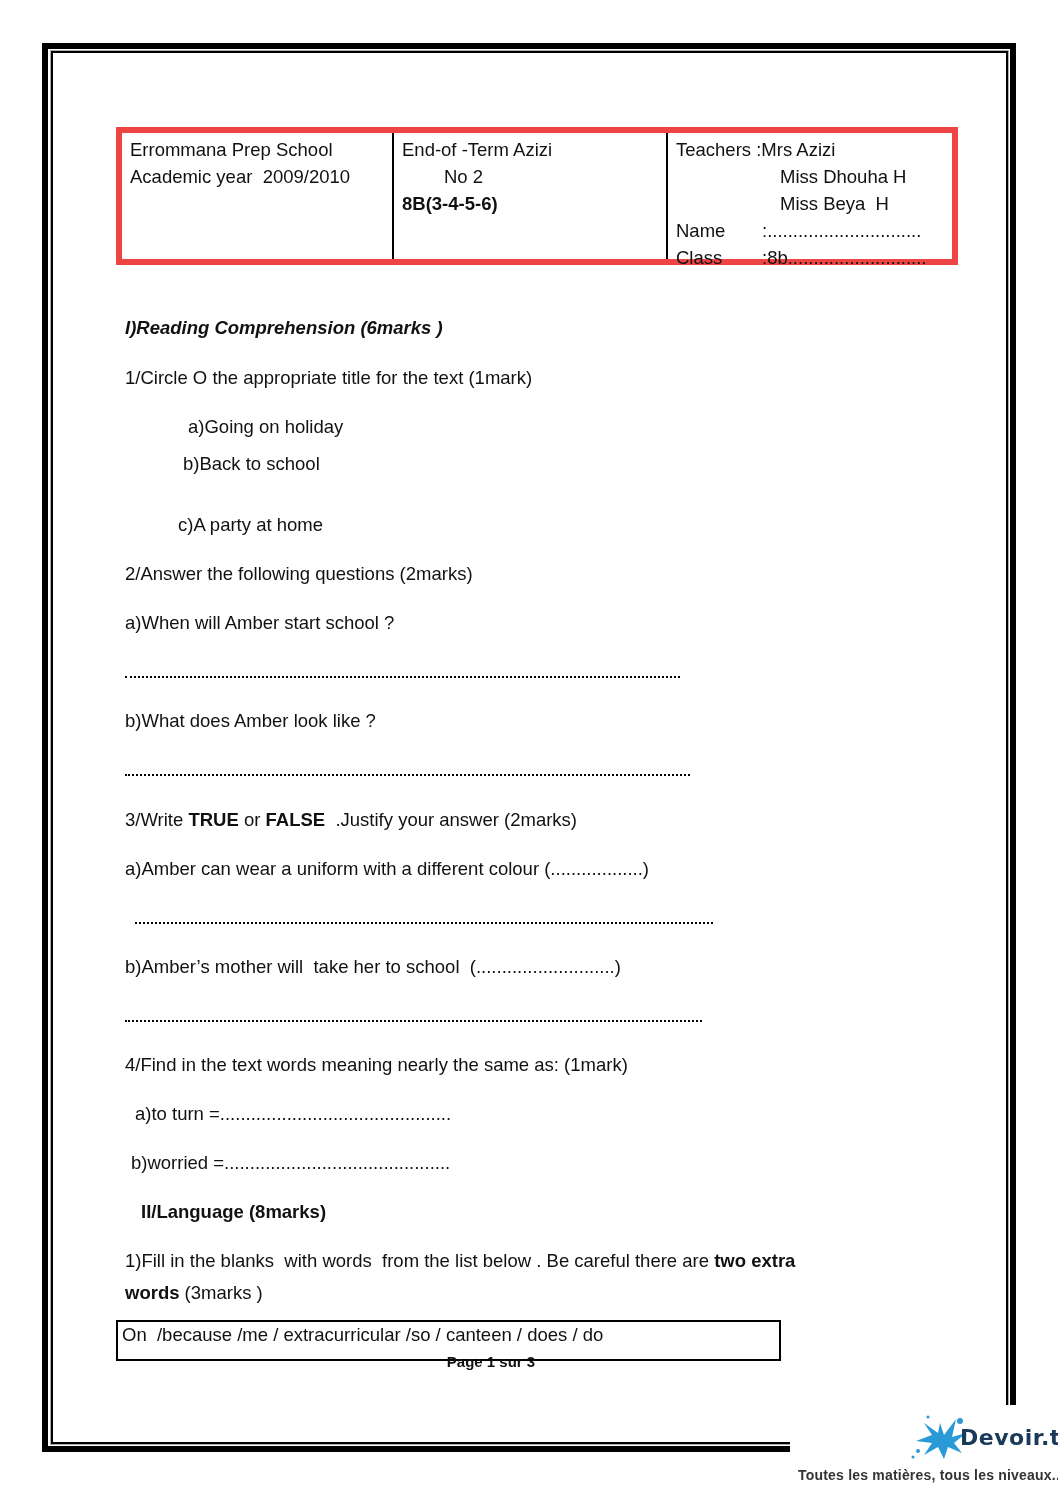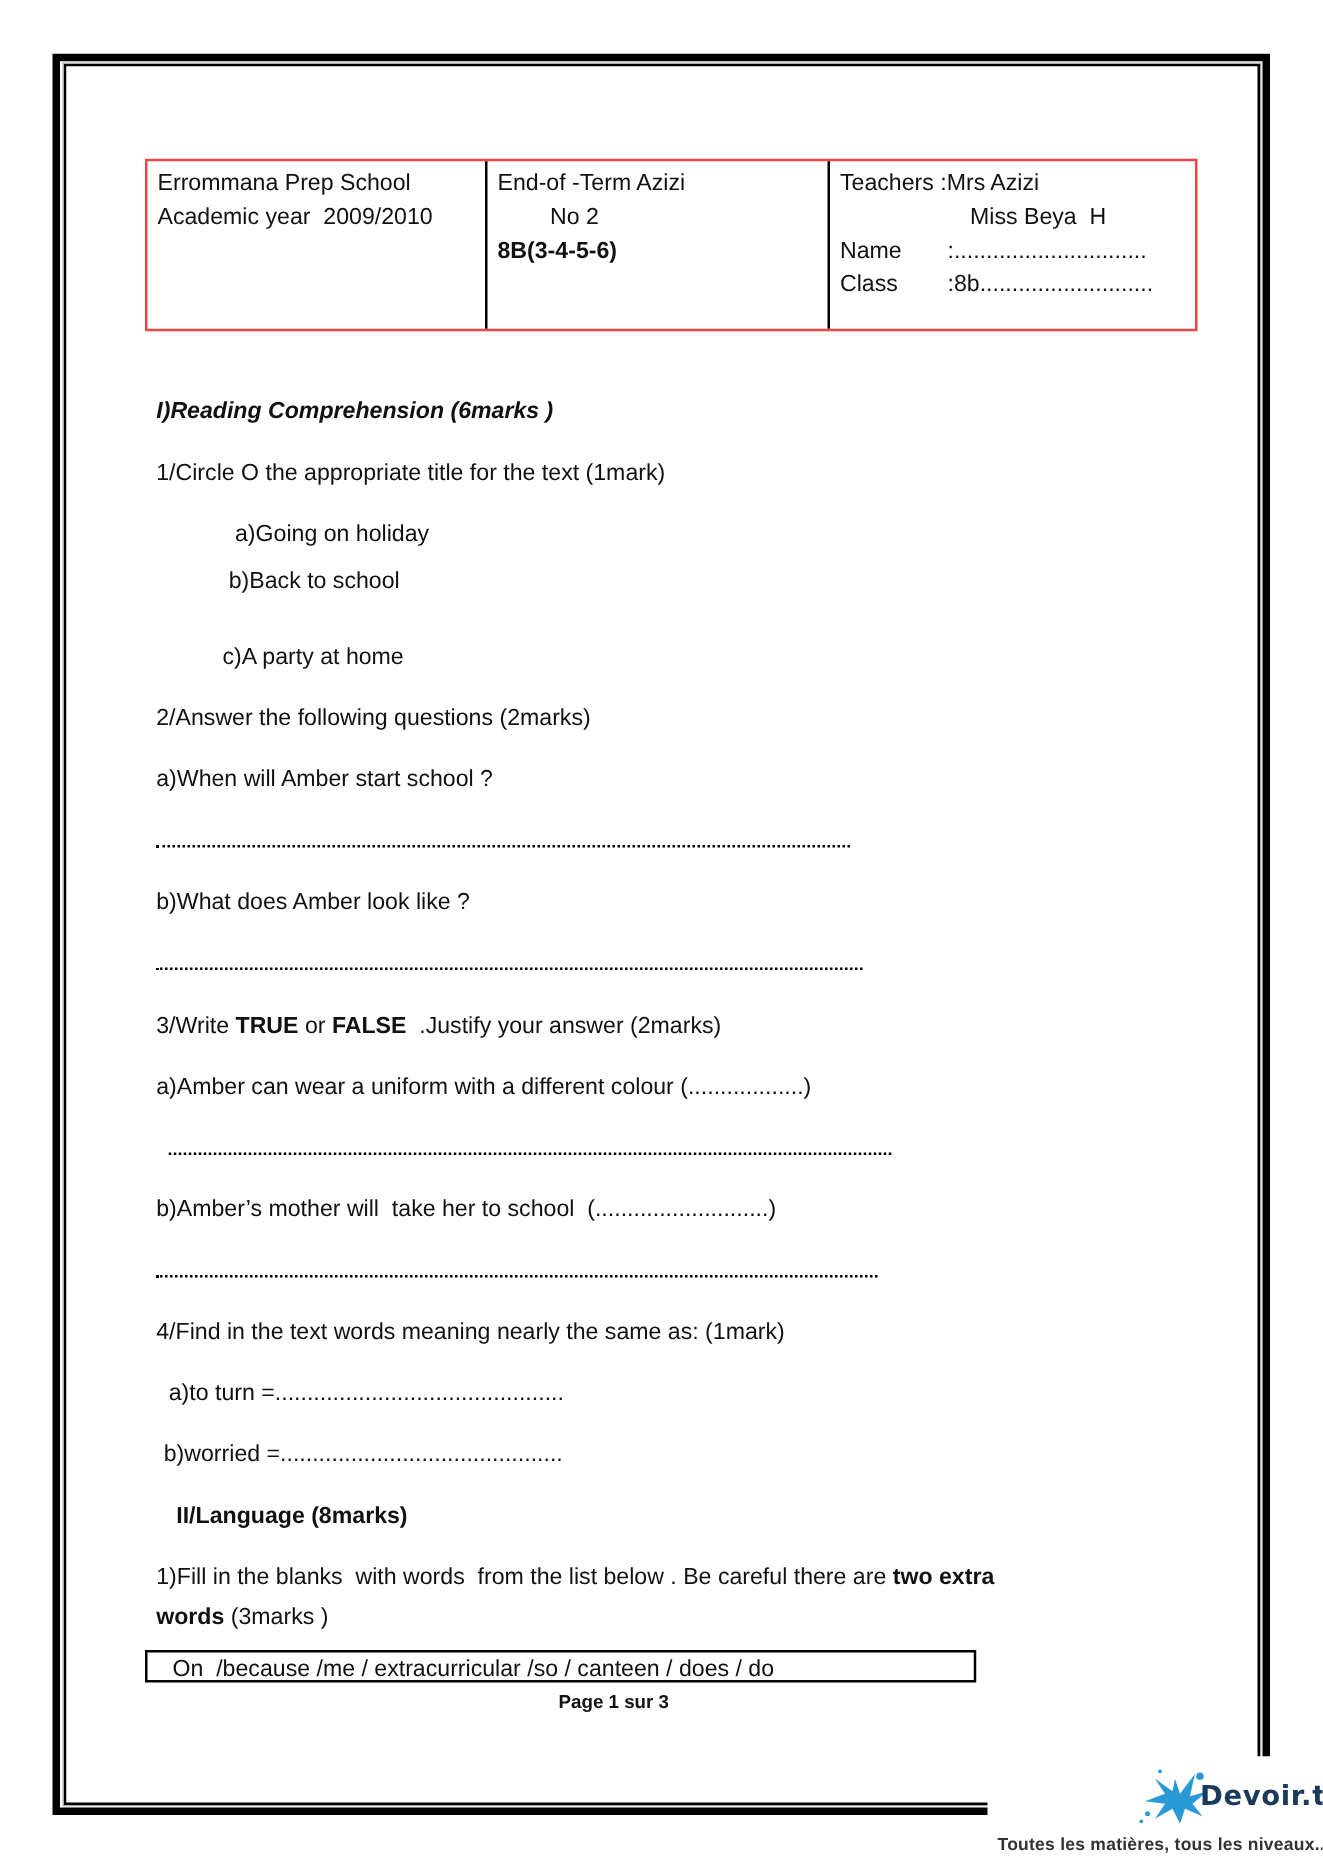--- a/index.html
+++ b/index.html
@@ -42,21 +42,21 @@
     }
 
     
     .header-table {
       position: absolute;
       left: 116px;
       top: 127px;
       width: 842px;
       height: 138px;
       box-sizing: border-box;
-      border: 2px solid #ef4444;
+      border: 6px solid #ef4444;
       display: flex;
     }
     .header-col {
       box-sizing: border-box;
       padding: 3px 8px;
       font-size: 18.5px;
       line-height: 27px;
       font-weight: normal;
     }
     .header-col.col1 { width: 272px; border-right: 2px solid #000; }
@@ -81,24 +81,24 @@
     .dots {
       position: absolute;
       height: 0;
       border-bottom: 2px dotted #000;
     }
     .word-box {
       position: absolute;
       left: 116px;
       top: 1320px;
       width: 665px;
-      height: 26px;
+      height: 41px;
       box-sizing: border-box;
       border: 2px solid #000;
-      padding: 0 20px;
+      padding: 0 4px;
       font-size: 18.5px;
       line-height: 26px;
       white-space: pre;
     }
     .page-number {
       position: absolute;
       left: 0;
       width: 952px;
       top: 1350px;
       text-align: center;
@@ -158,20 +158,21 @@
     <div class="line">Errommana Prep School</div>
     <div class="line">Academic year  2009/2010</div>
   </div>
   <div class="header-col col2">
     <div class="line">End-of -Term Azizi</div>
     <div class="line indent-no">No 2</div>
     <div class="line bold">8B(3-4-5-6)</div>
   </div>
   <div class="header-col col3">
     <div class="line">Teachers :Mrs Azizi</div>
+    <div class="line teacher-line">Miss Dhouha H</div>
     <div class="line teacher-line">Miss Beya  H</div>
     <div class="field-row">
       <span class="field-label">Name</span>
       <span>:..............................</span>
     </div>
     <div class="field-row">
       <span class="field-label">Class</span>
       <span>:8b...........................</span>
     </div>
   </div>

